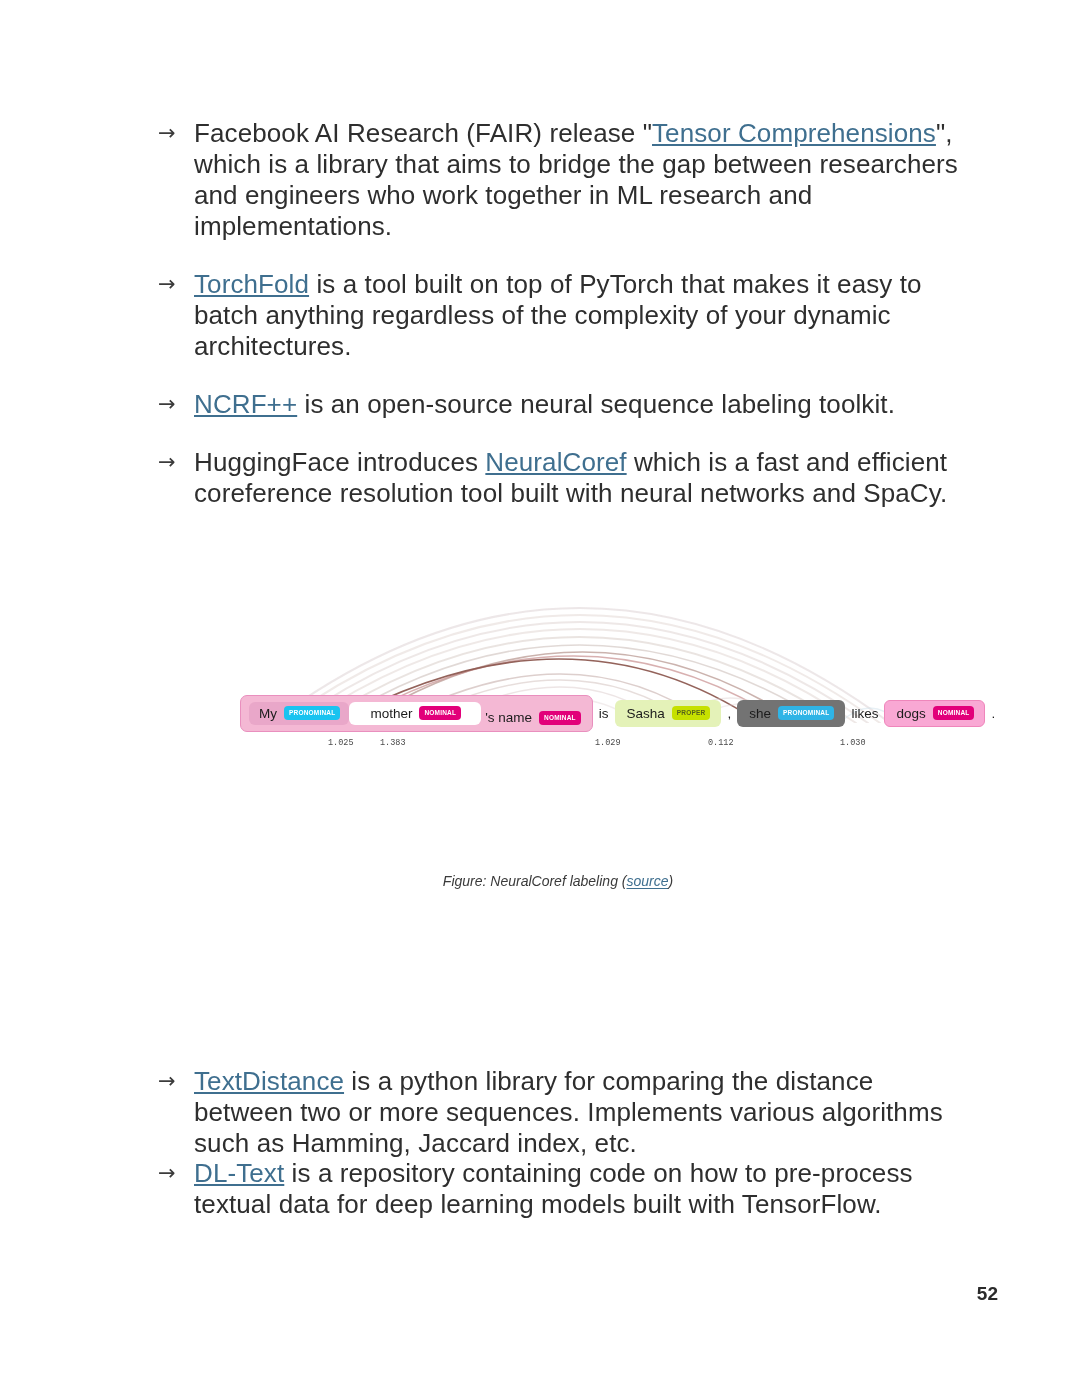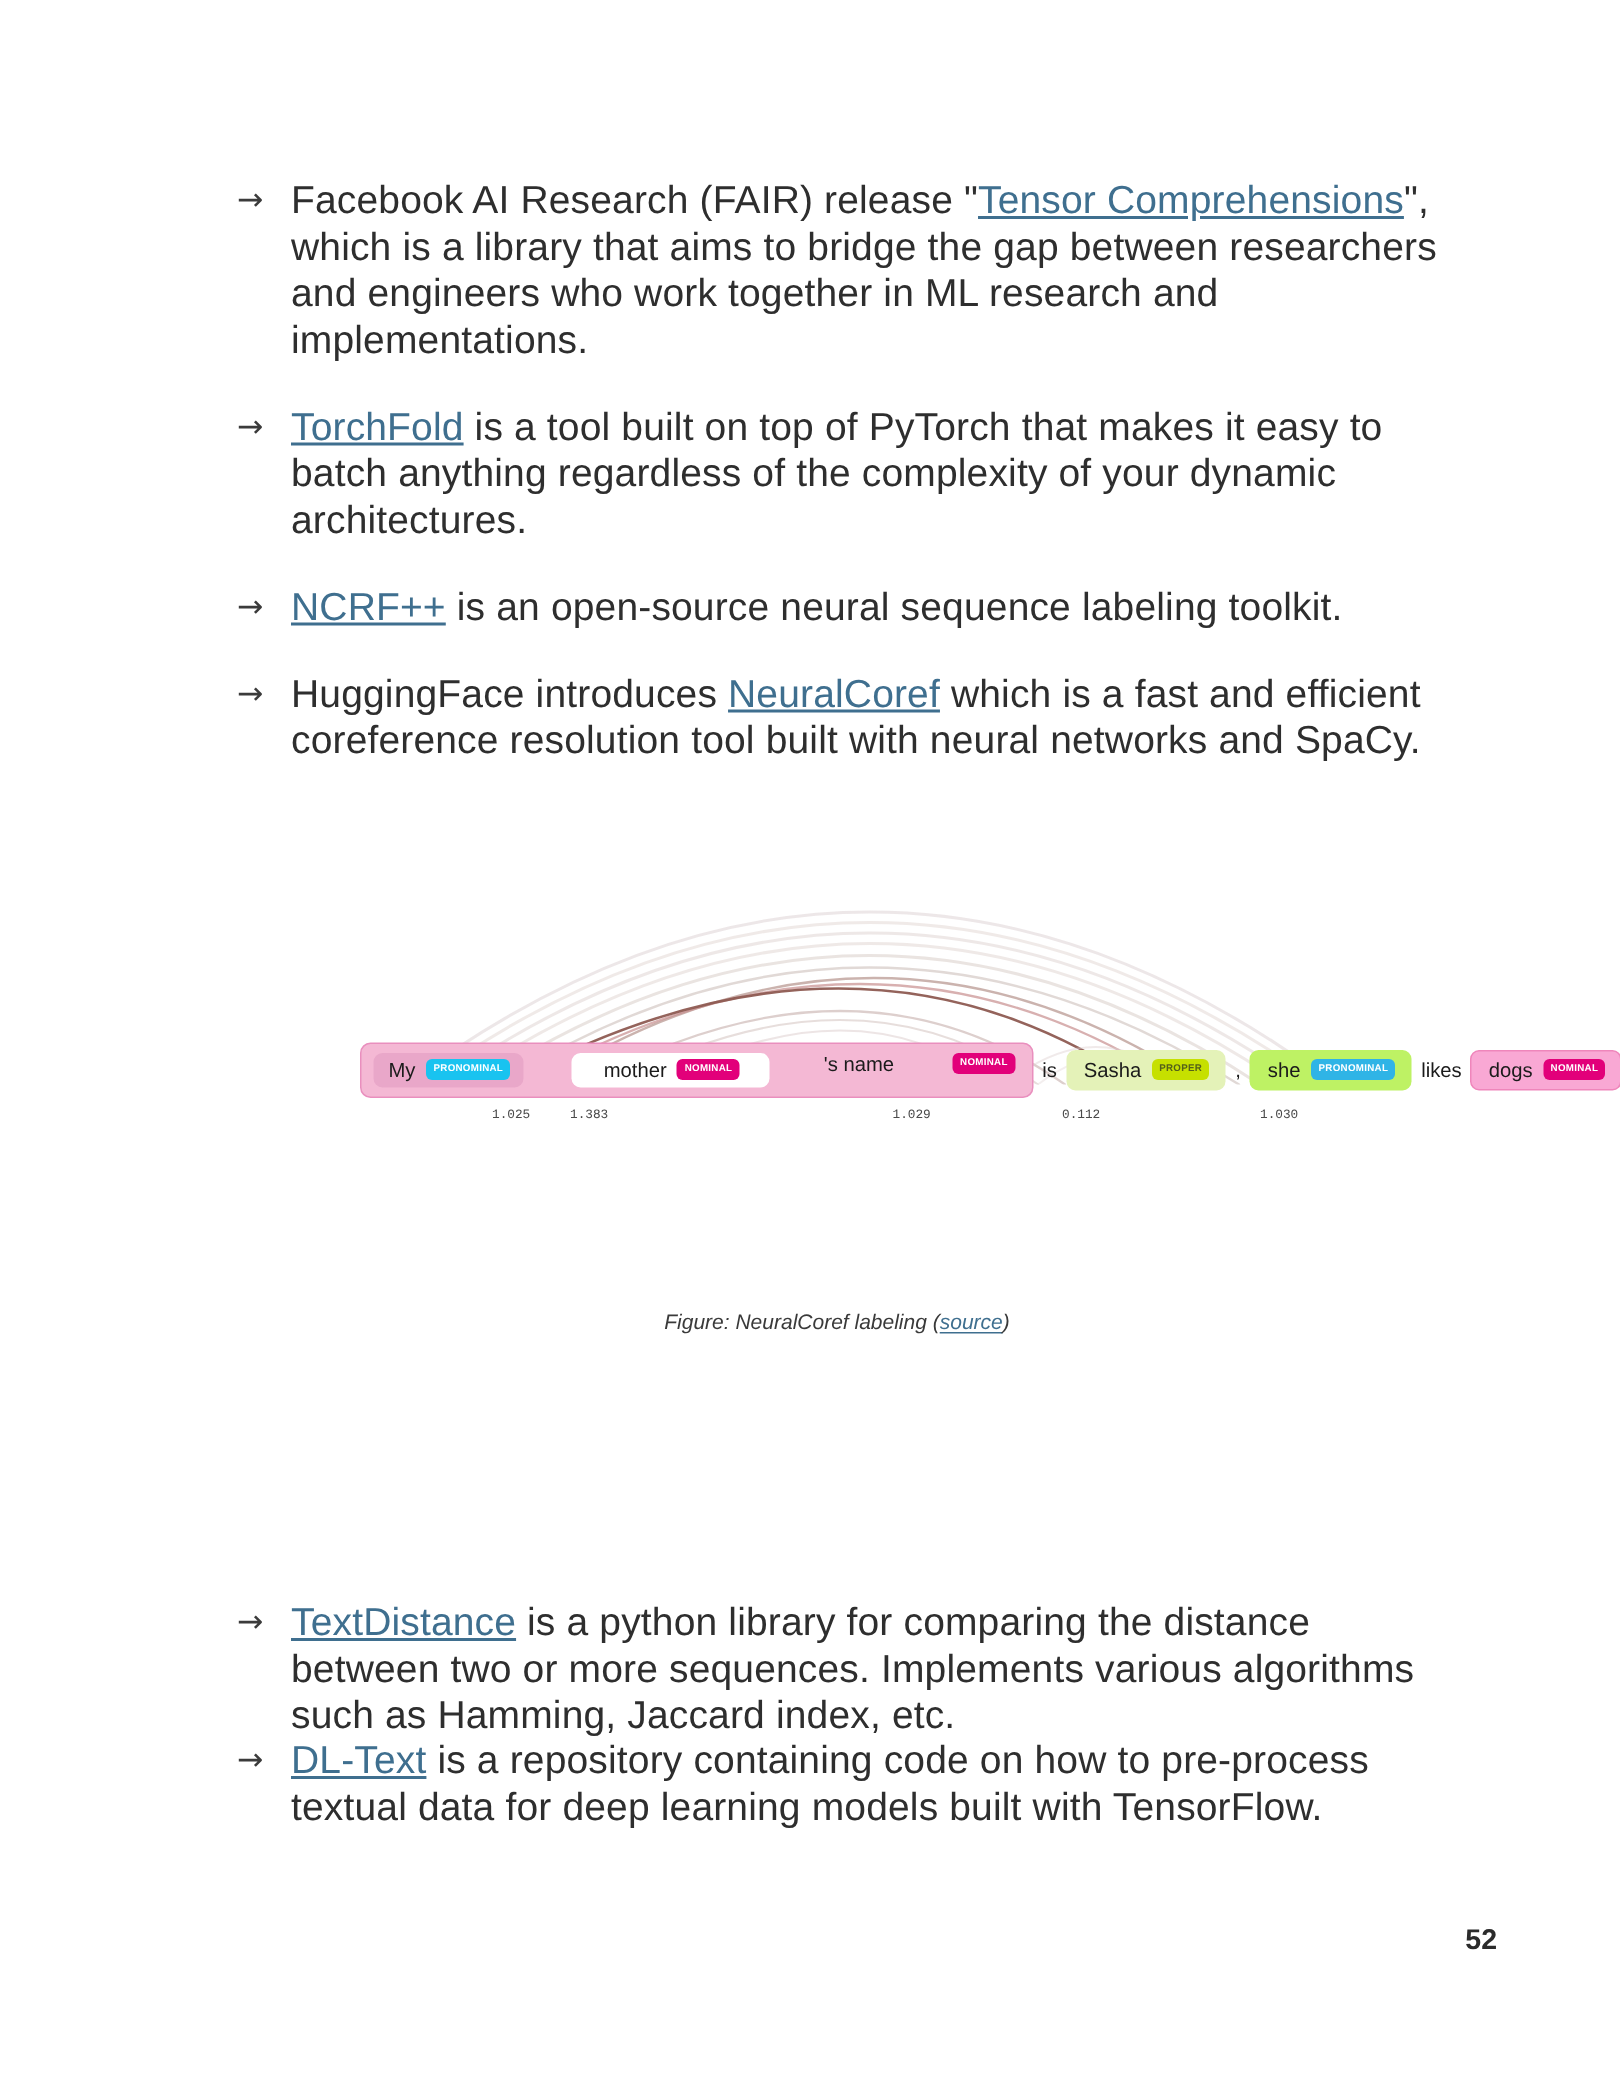--- a/index.html
+++ b/index.html
@@ -86,24 +86,23 @@
     height: 40px;
     display: flex;
     align-items: center;
     font-size: 13.5px;
     color: #1b1b1b;
     white-space: nowrap;
   }
 
   .mention-group {
     display: inline-flex;
-    align-items: flex-start;
+    align-items: flex-end;
     border-radius: 7px;
     padding: 5px 7px;
-    gap: 32px;
   }
   .grp-outer {
     background: #f4b8d4;
     border: 1px solid #e98fbe;
     padding: 6px 8px;
   }
   .grp-inner-a {
     background: #e9a7c9;
     border-radius: 6px;
     padding: 4px 6px;
@@ -118,21 +117,21 @@
     align-items: center;
   }
   .grp-green {
     background: #e4f2b8;
     border-radius: 6px;
     padding: 6px 8px;
     display: inline-flex;
     align-items: center;
   }
   .grp-cyan {
-    background: #bef264;
+    background: #737373;
     border-radius: 6px;
     padding: 6px 8px;
     display: inline-flex;
     align-items: center;
   }
   .grp-pinkbox {
     background: #f9a8d4;
     border: 1px solid #ef86bb;
     border-radius: 6px;
     padding: 5px 7px;

